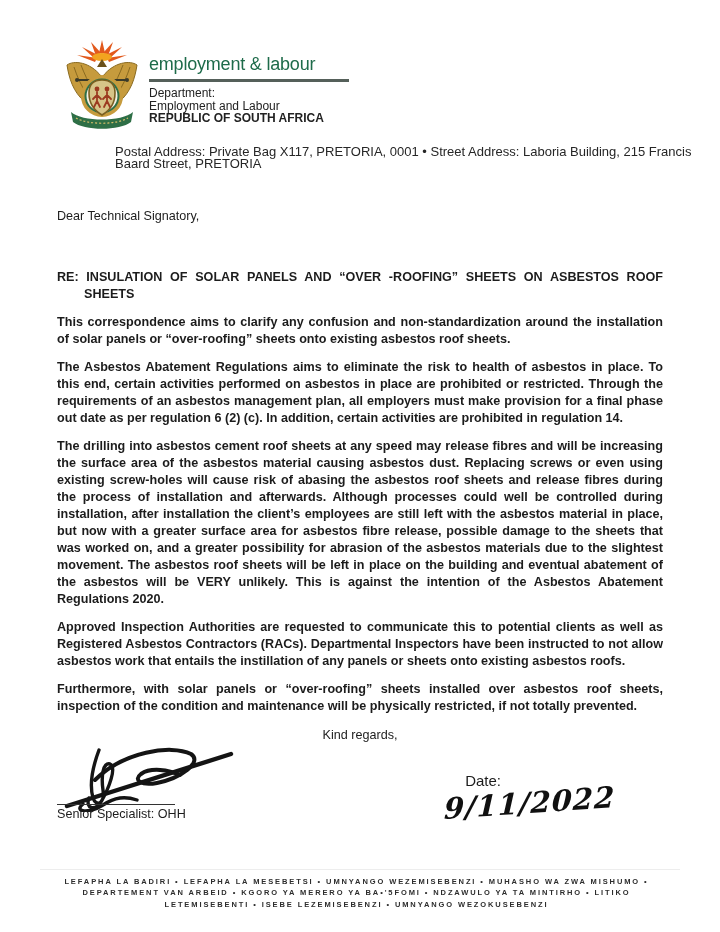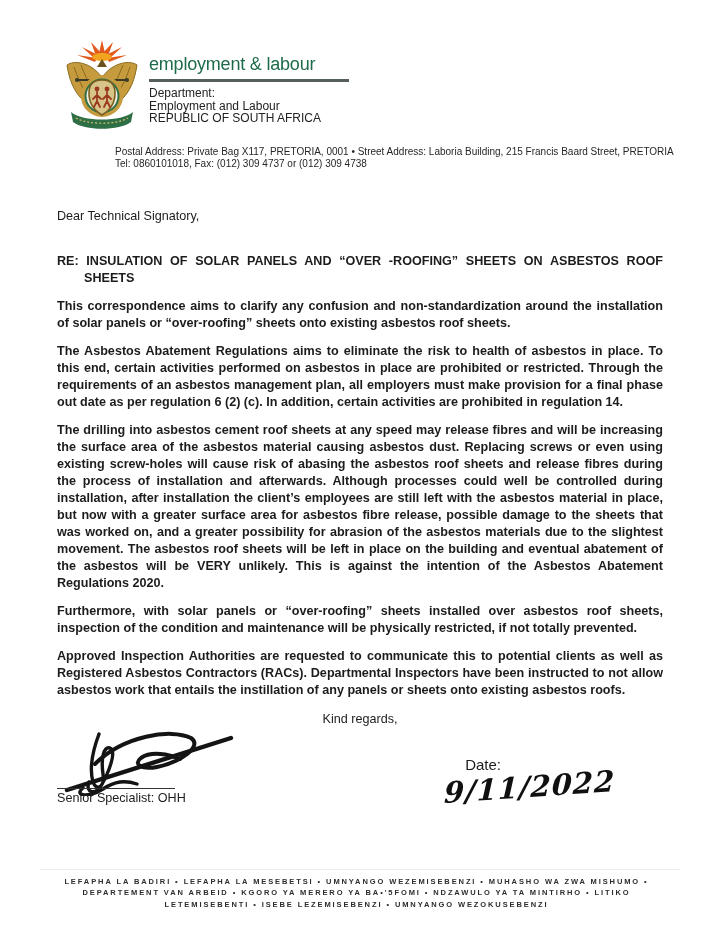--- a/index.html
+++ b/index.html
@@ -16,26 +16,26 @@
   
   .header { display:flex; align-items:flex-start; padding:40px 0 0 64px; }
   .coat { width:76px; height:92px; flex:0 0 auto; }
   .brand-block { margin-left:9px; padding-top:12px; }
   .brand {
     font-size:18px; letter-spacing:-0.2px;
     color:#1e6b4a; font-weight:500; line-height:24px;
   }
   .brand-rule { height:3px; background:#55605a; width:200px; margin:3px 0 5px; }
   .dept { font-size:12px; line-height:12.5px; color:#222; }
-  .dept-strong { font-weight:normal; }
+  .dept-strong { font-weight:bold; }
   
-  .address { margin:14px 2px 0 115px; font-size:10px; line-height:12px; color:#262626; }
+  .address { margin:14px 2px 0 115px; font-size:13px; line-height:12px; color:#262626; }
   
   .body { margin:38px 57px 0 57px; font-size:12.6px; line-height:17px; }
-  .salutation { margin-bottom:28px; }
+  .salutation { margin-bottom:44px; }
   .subject {
     font-weight:bold; text-align:justify;
     padding-left:27px; text-indent:-27px;
     margin-bottom:10px;
   }
   .para { text-align:justify; margin:11px 0;font-weight:bold; }
   .closing { margin-top:12px;text-align:center; }
   
   .sig-row { position:relative; margin:2px 57px 0 57px; height:86px; font-size:12.6px; }
   .sig-scribble { position:absolute; left:2px; top:-6px; }
@@ -112,31 +112,30 @@
       <div class="brand">employment &amp; labour</div>
       <div class="brand-rule"></div>
       <div class="dept">Department:</div>
       <div class="dept">Employment and Labour</div>
       <div class="dept dept-strong">REPUBLIC OF SOUTH AFRICA</div>
     </div>
   </div>
 
   <div class="address">
     <div>Postal Address: Private Bag X117, PRETORIA, 0001 • Street Address: Laboria Building, 215 Francis Baard Street, PRETORIA</div>
-    <div>Tel: 0860101018, Fax: (012) 309 4737 or (012) 309 4738</div>
   </div>
 
   <div class="body">
     <p class="salutation">Dear Technical Signatory,</p>
     <p class="subject">RE: INSULATION OF SOLAR PANELS AND “OVER -ROOFING” SHEETS ON ASBESTOS ROOF SHEETS</p>
     <p class="para">This correspondence aims to clarify any confusion and non-standardization around the installation of solar panels or “over-roofing” sheets onto existing asbestos roof sheets.</p>
     <p class="para">The Asbestos Abatement Regulations aims to eliminate the risk to health of asbestos in place. To this end, certain activities performed on asbestos in place are prohibited or restricted. Through the requirements of an asbestos management plan, all employers must make provision for a final phase out date as per regulation 6 (2) (c). In addition, certain activities are prohibited in regulation 14.</p>
     <p class="para">The drilling into asbestos cement roof sheets at any speed may release fibres and will be increasing the surface area of the asbestos material causing asbestos dust.  Replacing screws or even using existing screw-holes will cause risk of abasing the asbestos roof sheets and release fibres during the process of installation and afterwards. Although processes could well be controlled during installation, after installation the client’s employees are still left with the asbestos material in place, but now with a greater surface area for asbestos fibre release, possible damage to the sheets that was worked on, and a greater possibility for abrasion of the asbestos materials due to the slightest movement. The asbestos roof sheets will be left in place on the building and eventual abatement of the asbestos will be VERY unlikely. This is against the intention of the Asbestos Abatement Regulations 2020.</p>
+    <p class="para">Approved Inspection Authorities are requested to communicate this to potential clients as well as Registered Asbestos Contractors (RACs). Departmental Inspectors have been instructed to not allow asbestos work that entails the instillation of any panels or sheets onto existing asbestos roofs.</p>
     <p class="para">Furthermore, with solar panels or “over-roofing” sheets installed over asbestos roof sheets, inspection of the condition and maintenance will be physically restricted, if not totally prevented.</p>
-    <p class="para">Approved Inspection Authorities are requested to communicate this to potential clients as well as Registered Asbestos Contractors (RACs). Departmental Inspectors have been instructed to not allow asbestos work that entails the instillation of any panels or sheets onto existing asbestos roofs.</p>
     <p class="closing">Kind regards,</p>
   </div>
 
   <div class="sig-row">
     <svg class="sig-scribble" width="190" height="72" viewBox="0 0 190 72" aria-hidden="true">
       <g stroke="#141414" fill="none" stroke-linecap="round">
         <path d="M40,10 C34,26 30,44 34,58 C37,67 46,64 44,50 C42,36 44,22 51,24 C58,27 50,48 42,62 C36,71 26,69 30,58" stroke-width="3.4"></path>
         <path d="M36,40 C64,12 112,4 132,14 C144,22 122,38 98,43 C82,46 74,40 82,34 C92,27 110,30 121,35" stroke-width="4"></path>
         <path d="M24,64 C14,72 30,74 44,65 C56,57 66,56 78,60" stroke-width="3.4"></path>
         <path d="M8,66 L172,14" stroke-width="4.4"></path>

